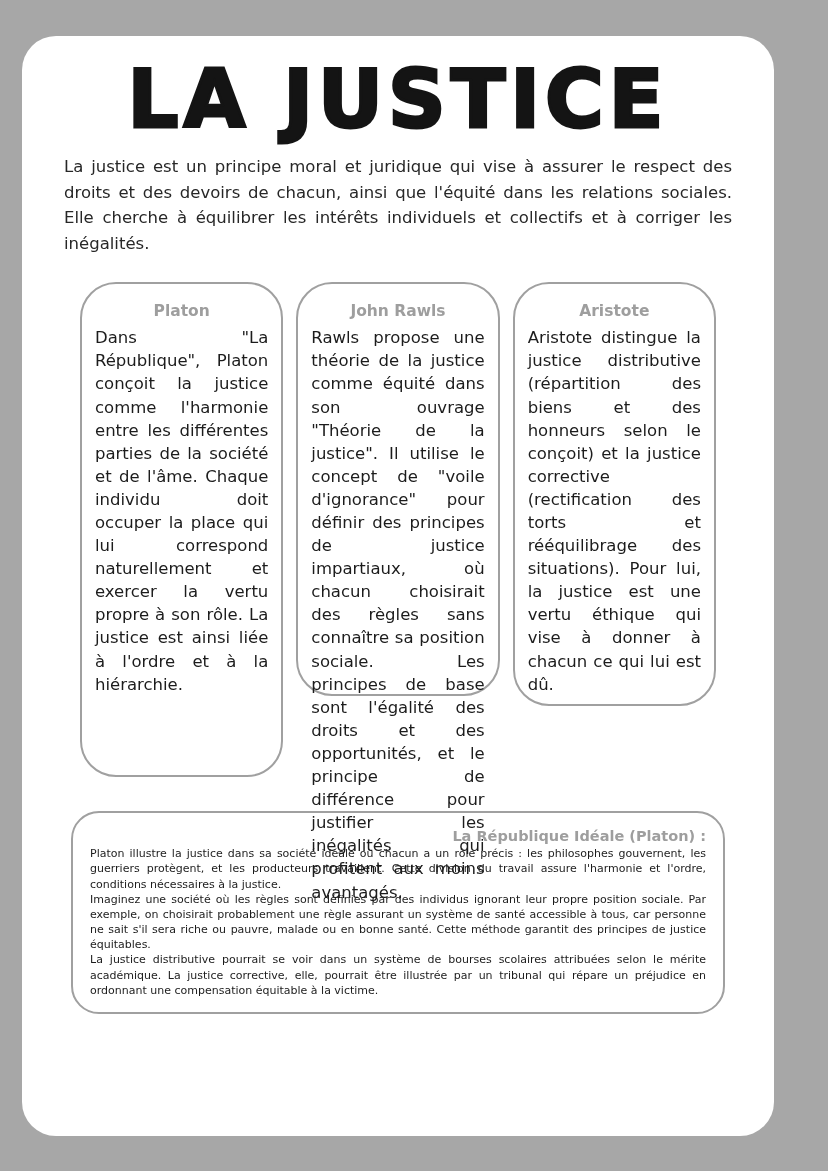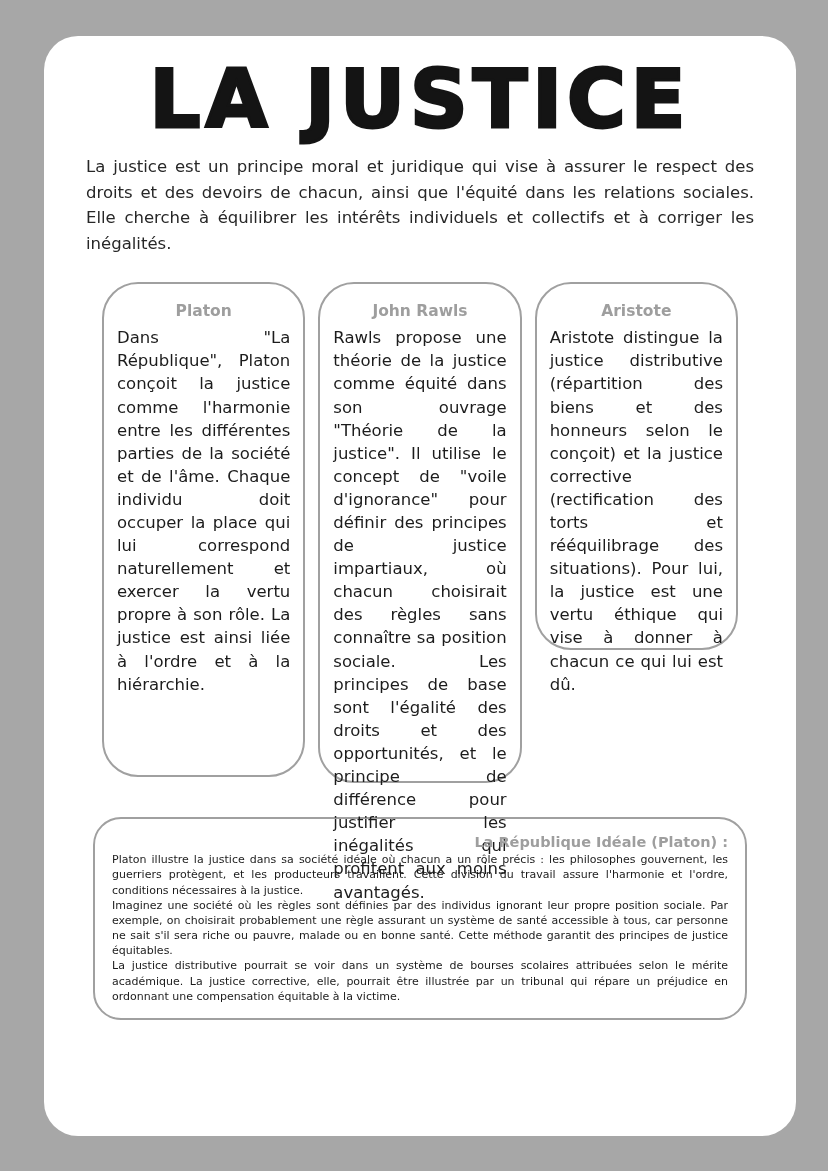--- a/index.html
+++ b/index.html
@@ -12,21 +12,21 @@
   }
   .poster {
     position: relative;
     width: 828px;
     height: 1171px;
     background: #a7a7a7;
     overflow: hidden;
   }
   .card {
     position: absolute;
-    left: 44px;
+    left: 22px;
     top: 36px;
     width: 752px;
     height: 1100px;
     background: #ffffff;
     border-radius: 34px;
     box-sizing: border-box;
     padding: 18px 40px 20px 40px;
     overflow: hidden;
   }
   .title {
@@ -56,22 +56,22 @@
   }
   .col {
     flex: 1;
     border: 2px solid #a0a0a0;
     border-radius: 36px;
     box-sizing: border-box;
     padding: 18px 13px 14px 13px;
     background: #ffffff;
   }
   .col-1 { height: 495px; }
-  .col-2 { height: 501px; }
-  .col-3 { height: 368px; }
+  .col-2 { height: 414px; }
+  .col-3 { height: 424px; }
   .col-heading {
     text-align: center;
     color: #9e9e9e;
     font-weight: bold;
     font-size: 15.5px;
     margin-bottom: 6px;
   }
   .col-text {
     margin: 0;
     font-size: 16.5px;

